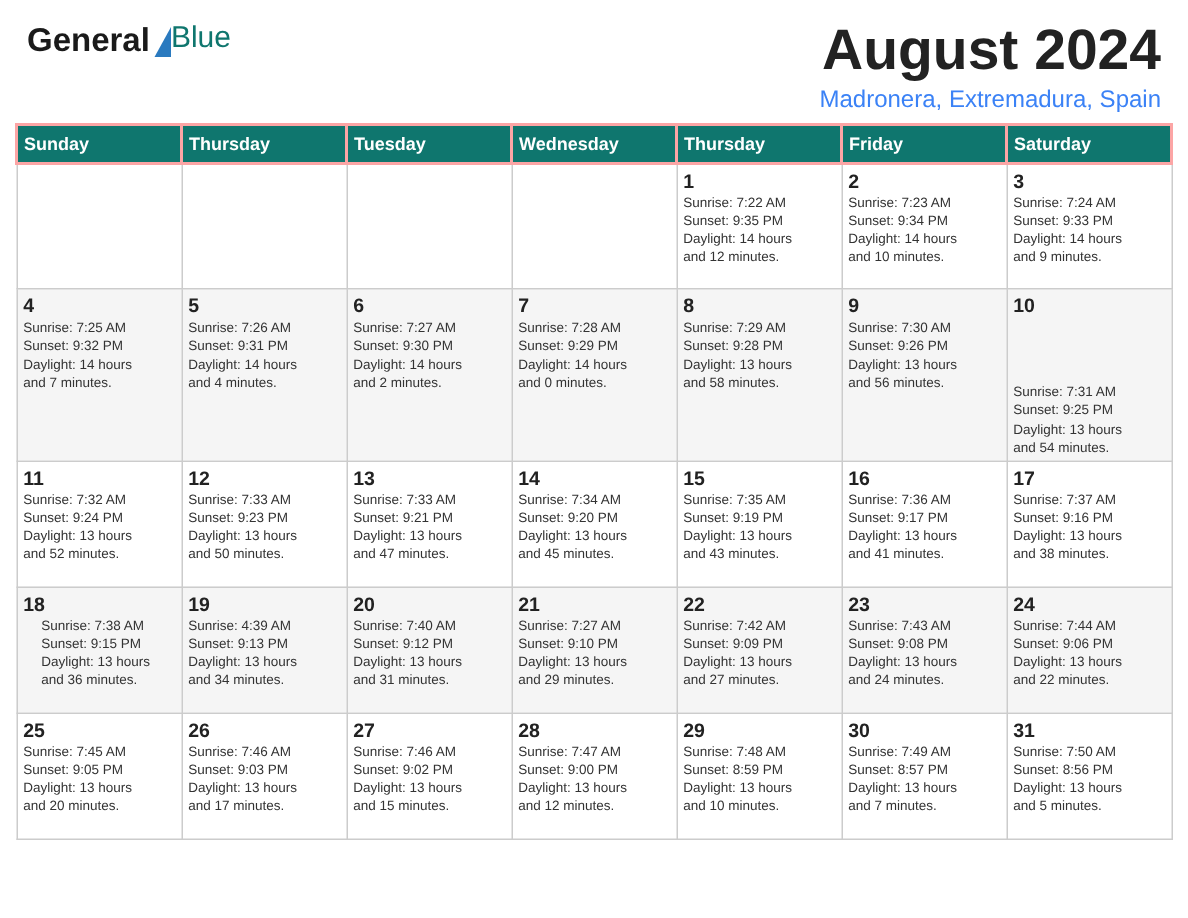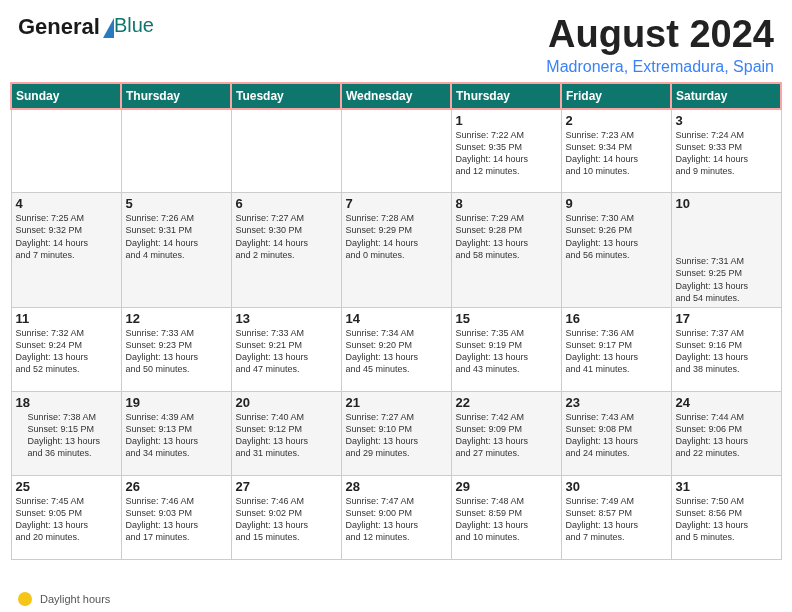--- a/index.html
+++ b/index.html
@@ -371,17 +371,13 @@
               <div class="day-info" style="white-space: pre-line;">Sunrise: 7:50 AM
 Sunset: 8:56 PM
 Daylight: 13 hours
 and 5 minutes.</div>
             </td>
           </tr>
         </tbody>
     </table>
   </div>
 
-  <div class="footer">
-    <span class="footer-icon"></span>
-    <span>Daylight hours</span>
-  </div>
 </div>
 
 </body></html>

